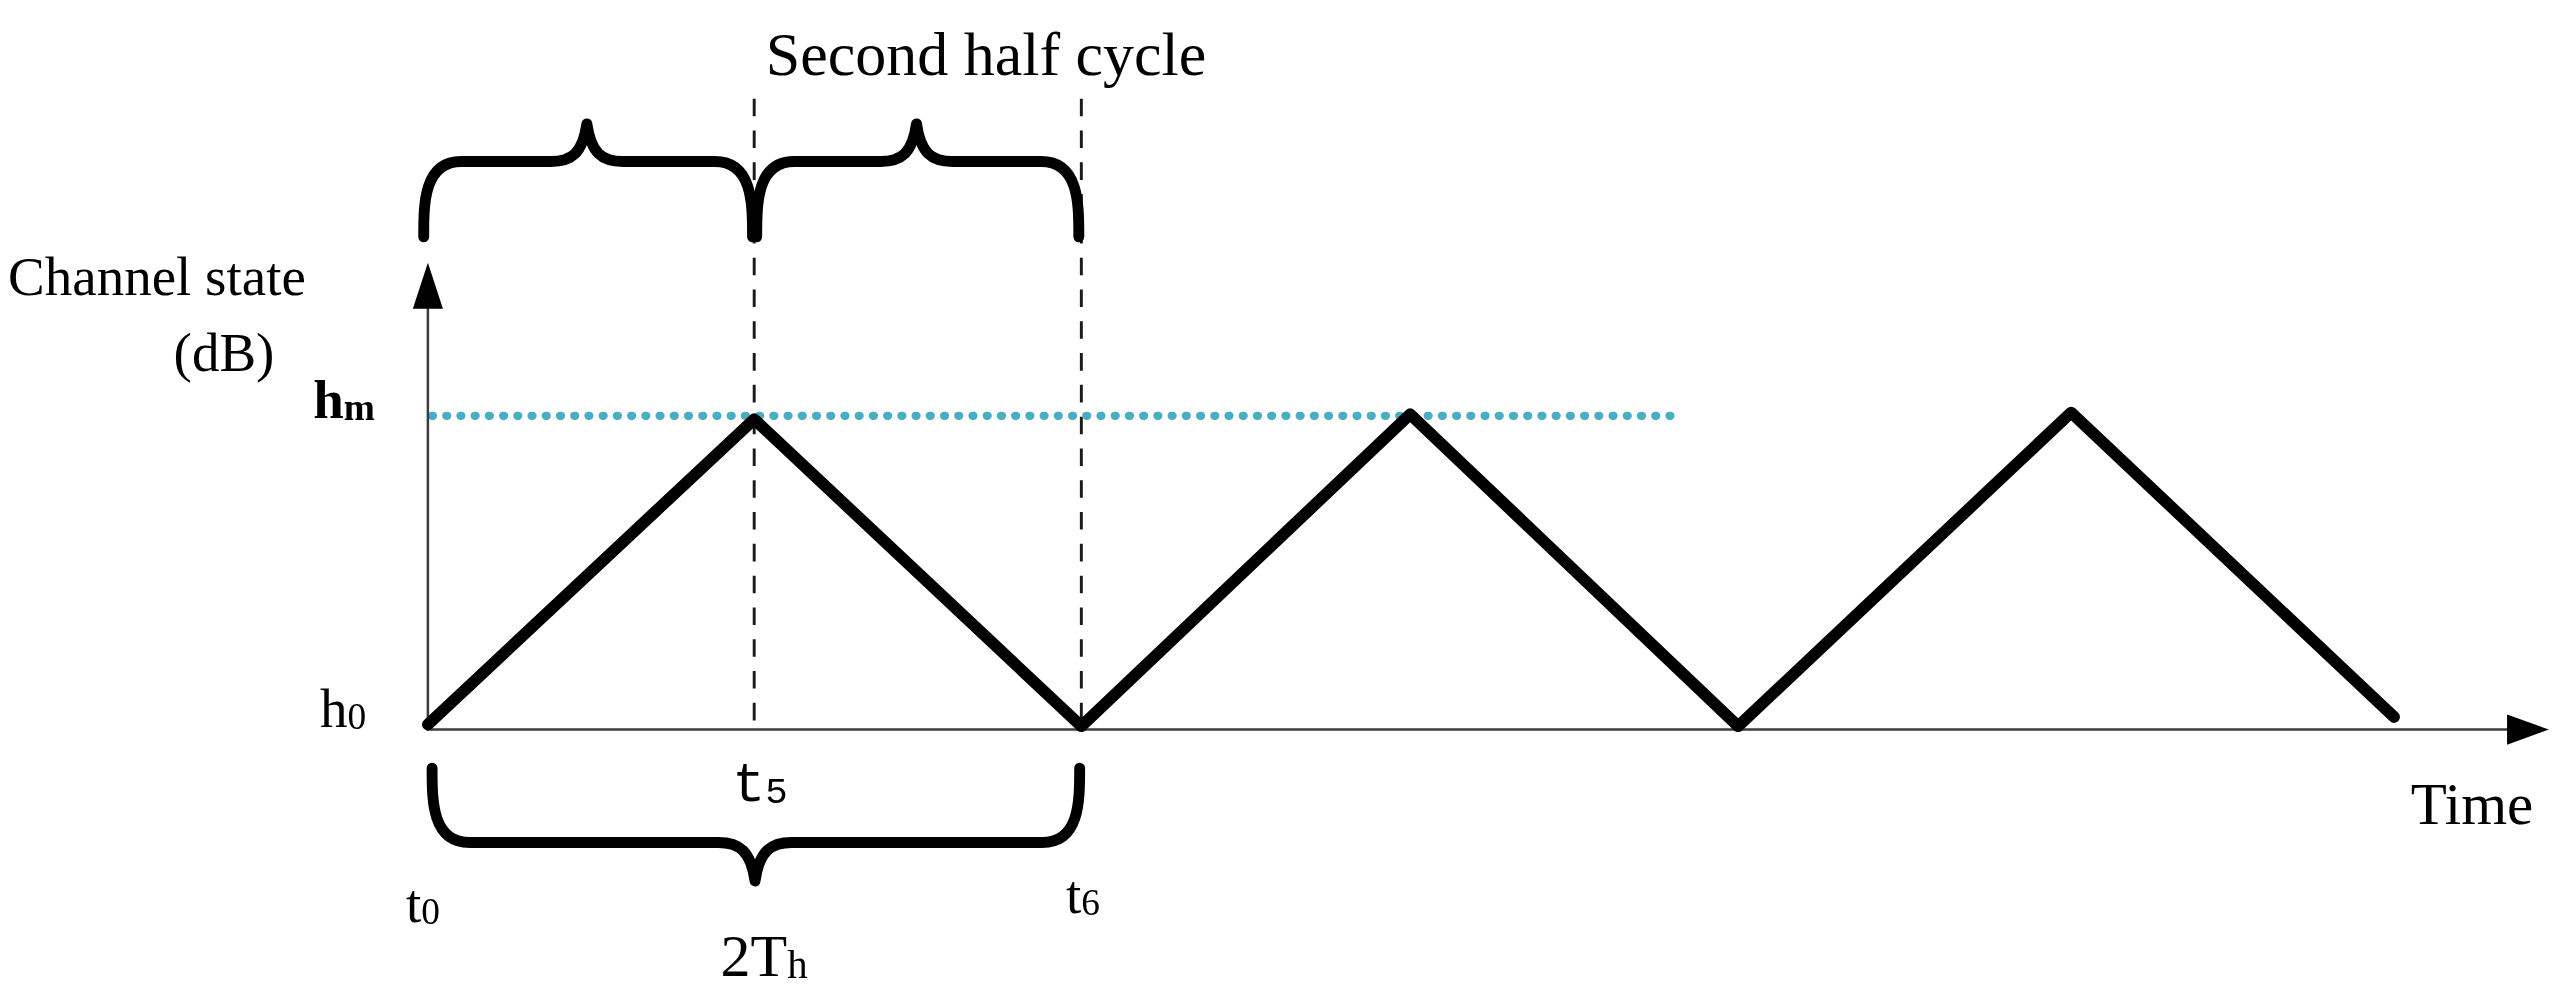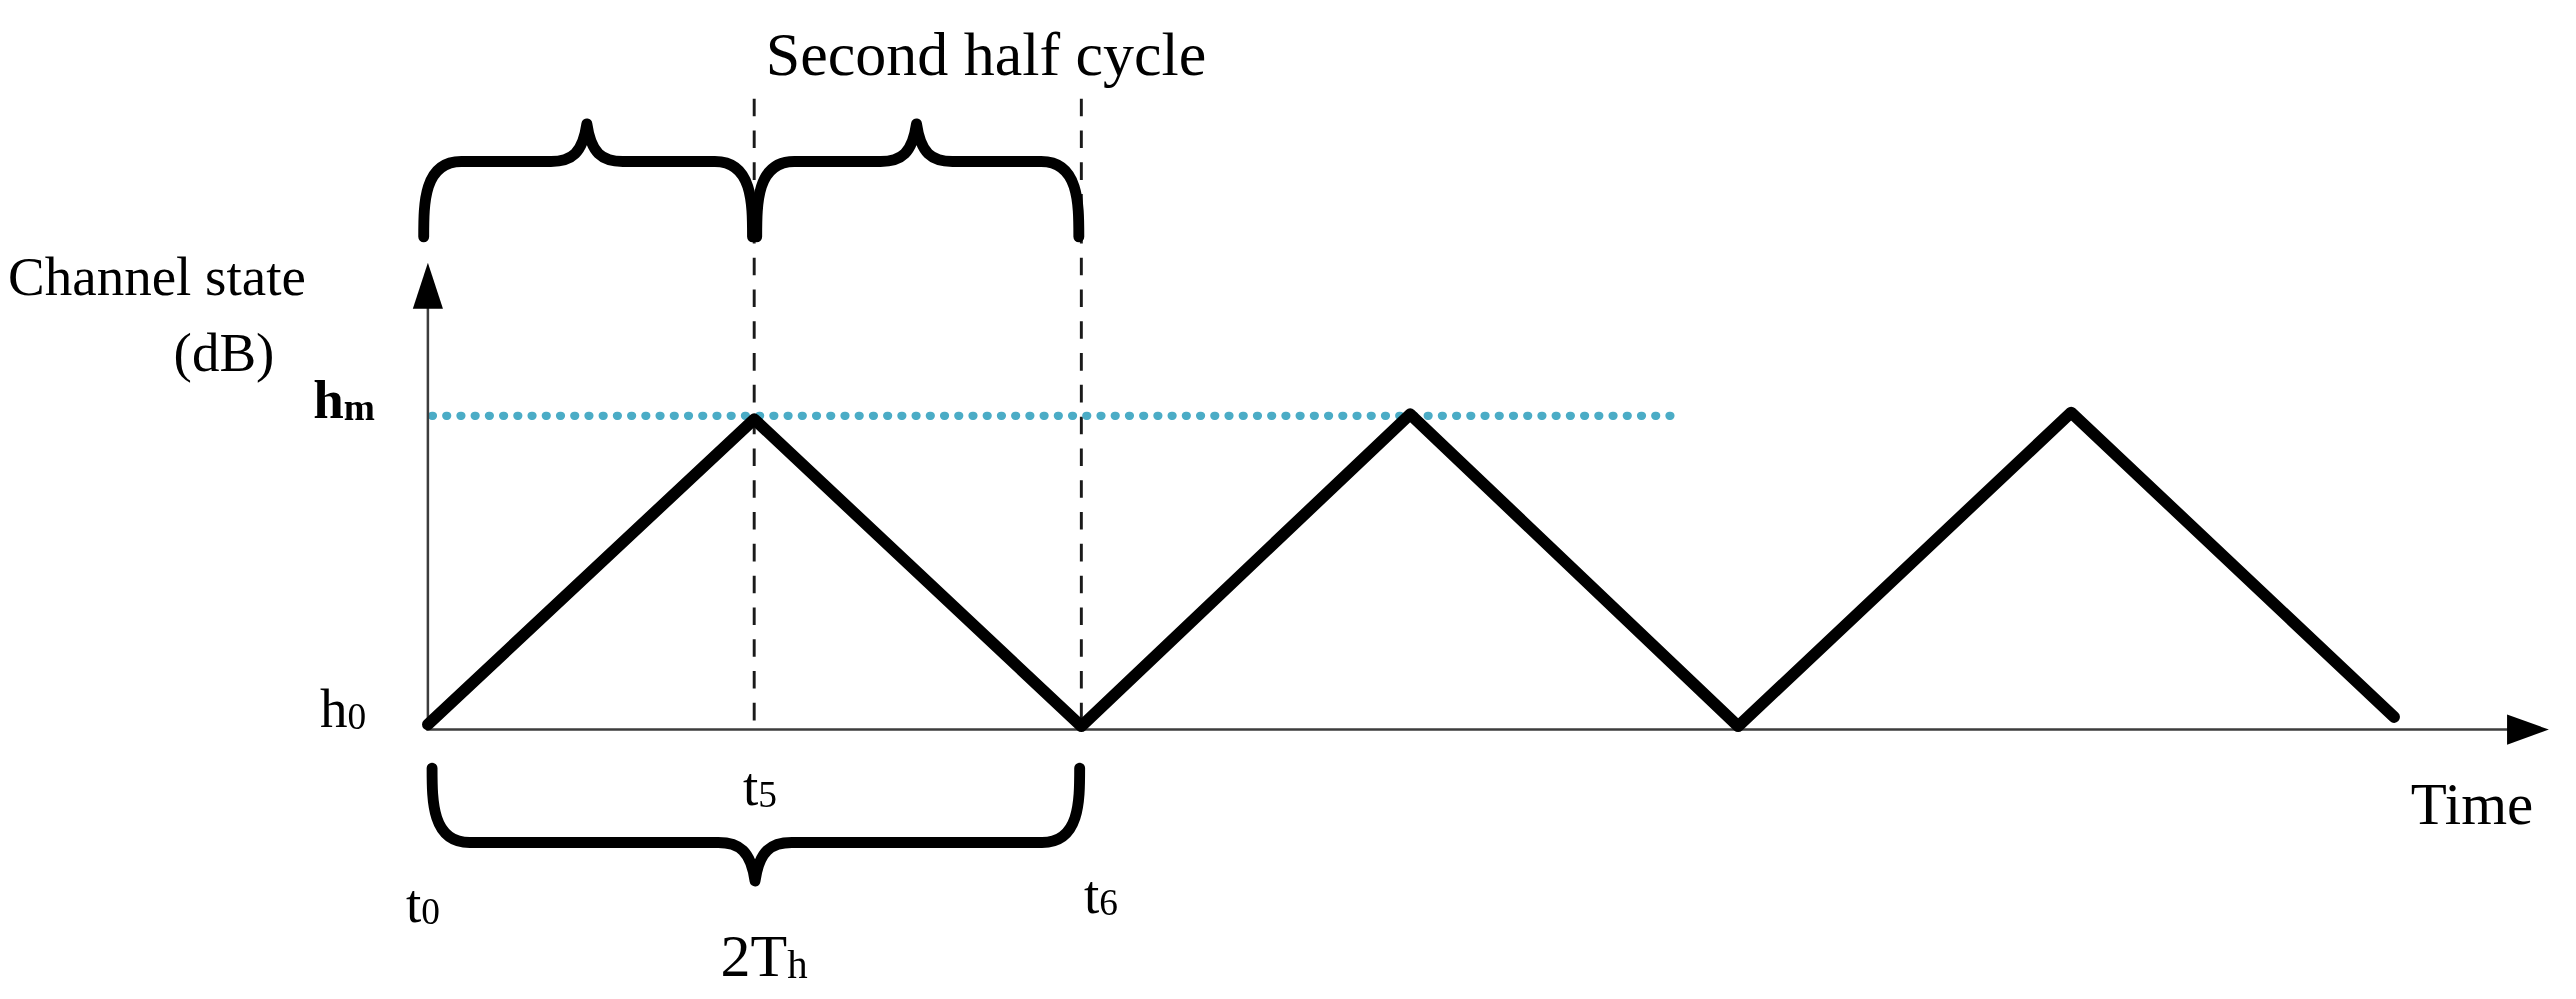--- a/index.html
+++ b/index.html
@@ -76,25 +76,25 @@
   </div>
 
   <div class="lbl fs-tick" style="left:343px; top:681px;">
     <span class="base">h</span><span class="sub">0</span>
   </div>
 
   <div class="lbl fs-tick" style="left:423px; top:876px;text-align:center;">
     <span class="base">t</span><span class="sub">0</span>
   </div>
 
-  <div class="lbl fs-tick" style="left:760px; top:759px;">
+  <div class="lbl fs-tick" style="left:760px; top:759px;font-family:Liberation Mono, monospace;">
     <span class="base">t</span><span class="sub">5</span>
   </div>
 
-  <div class="lbl fs-tick" style="left:1083px; top:867px;margin-left:18px;">
+  <div class="lbl fs-tick" style="left:1083px; top:867px;">
     <span class="base">t</span><span class="sub">6</span>
   </div>
 
   <div class="lbl fs-period" style="left:764px; top:926px;">
     <span class="base">2T</span><span class="sub">h</span>
   </div>
 
   <div class="lbl fs-time" style="left:2472px; top:775px;text-align:right;">Time</div>
 
 </div>

